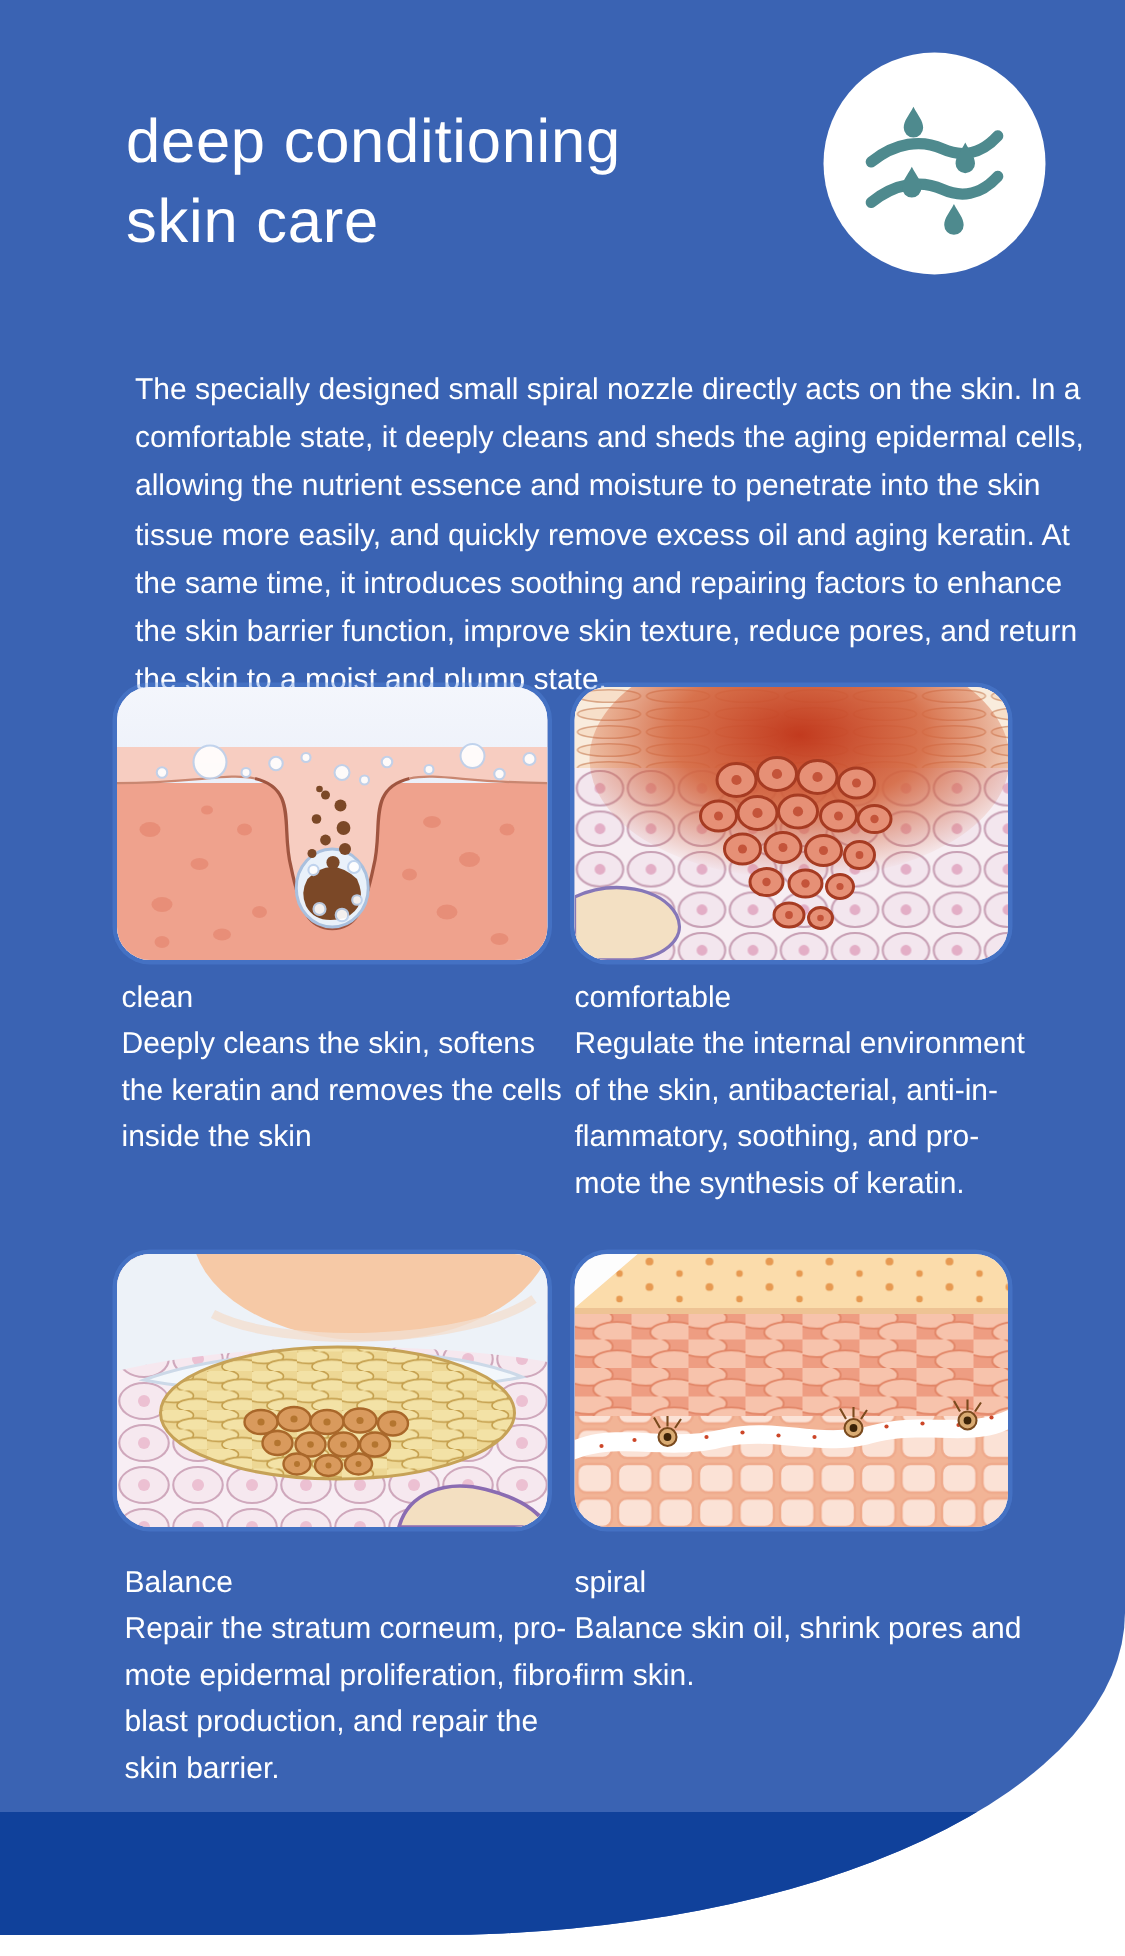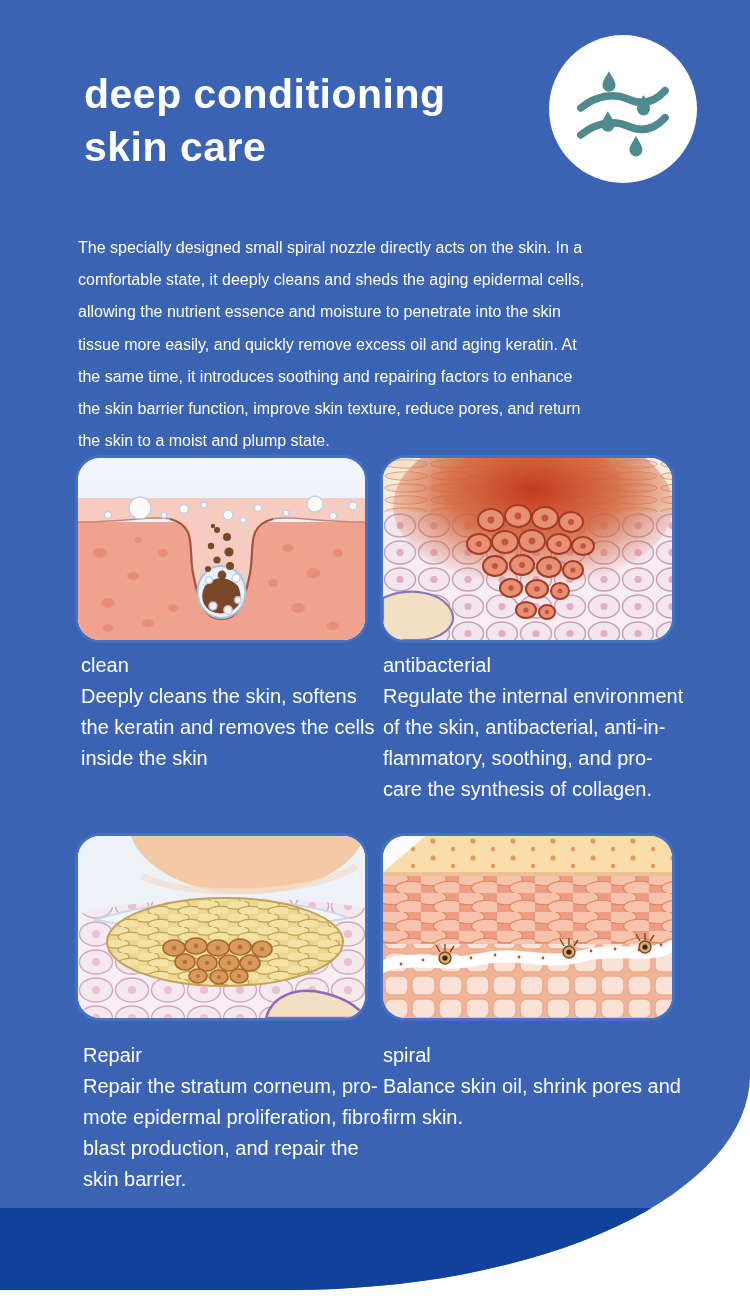--- a/index.html
+++ b/index.html
@@ -14,32 +14,32 @@
     background:#3a63b3;
     border-bottom-right-radius:460px 215px;
     overflow:hidden;
   }
   .dark-band{
     position:absolute;left:0;bottom:0;width:100%;height:82px;
     background:#10419b;
   }
   .title{
     position:absolute;left:84px;top:68px;margin:0;
-    font-size:41px;line-height:53px;font-weight:700;
+    font-size:41px;line-height:53px;font-weight:400;
     white-space:pre-line;letter-spacing:0.5px;
   }
   .badge{
     position:absolute;left:549px;top:35px;width:148px;height:148px;
     background:#ffffff;border-radius:50%;
     display:flex;align-items:center;justify-content:center;
   }
   .badge svg{width:108px;height:108px;}
   .intro{
-    position:absolute;left:78px;top:232px;width:655px;margin:0;
-    font-size:16px;line-height:32.2px;white-space:pre-line;
+    position:absolute;left:78px;top:232px;width:655px;margin:12px;
+    font-size:20px;line-height:32.2px;white-space:pre-line;
   }
   .card{
     position:absolute;width:287px;height:182px;
     border-radius:22px;overflow:hidden;background:#f6ecf0;
     box-shadow:0 0 0 3px rgba(90,140,225,0.35);
   }
   .card svg{display:block;width:100%;height:100%;}
   .card1{left:78px;top:458px;}
   .card2{left:383px;top:458px;width:289px;}
   .card3{left:78px;top:836px;}
@@ -321,29 +321,29 @@
   </div>
 
   <div class="caption cap1">
     <div class="cap-title">clean</div>
     <div class="cap-text">Deeply cleans the skin, softens
 the keratin and removes the cells
 inside the skin</div>
   </div>
 
   <div class="caption cap2">
-    <div class="cap-title">antibacterial</div>
+    <div class="cap-title">comfortable</div>
     <div class="cap-text">Regulate the internal environment
 of the skin, antibacterial, anti-in-
 flammatory, soothing, and pro-
-care the synthesis of collagen.</div>
+mote the synthesis of keratin.</div>
   </div>
 
   <div class="caption cap3">
-    <div class="cap-title">Repair</div>
+    <div class="cap-title">Balance</div>
     <div class="cap-text">Repair the stratum corneum, pro-
 mote epidermal proliferation, fibro-
 blast production, and repair the
 skin barrier.</div>
   </div>
 
   <div class="caption cap4">
     <div class="cap-title">spiral</div>
     <div class="cap-text">Balance skin oil, shrink pores and
 firm skin.</div>

